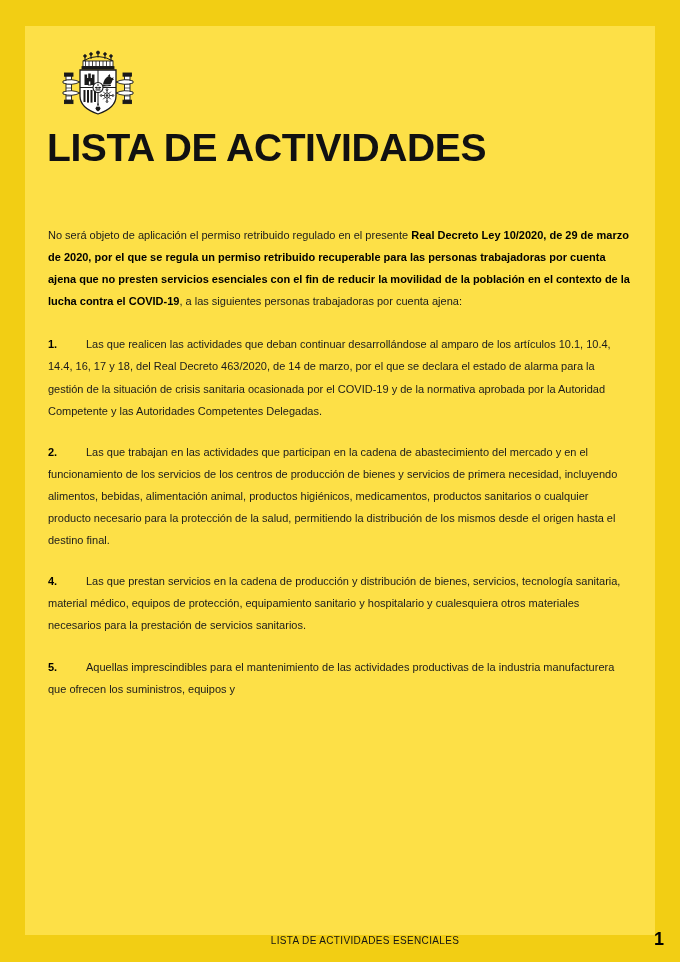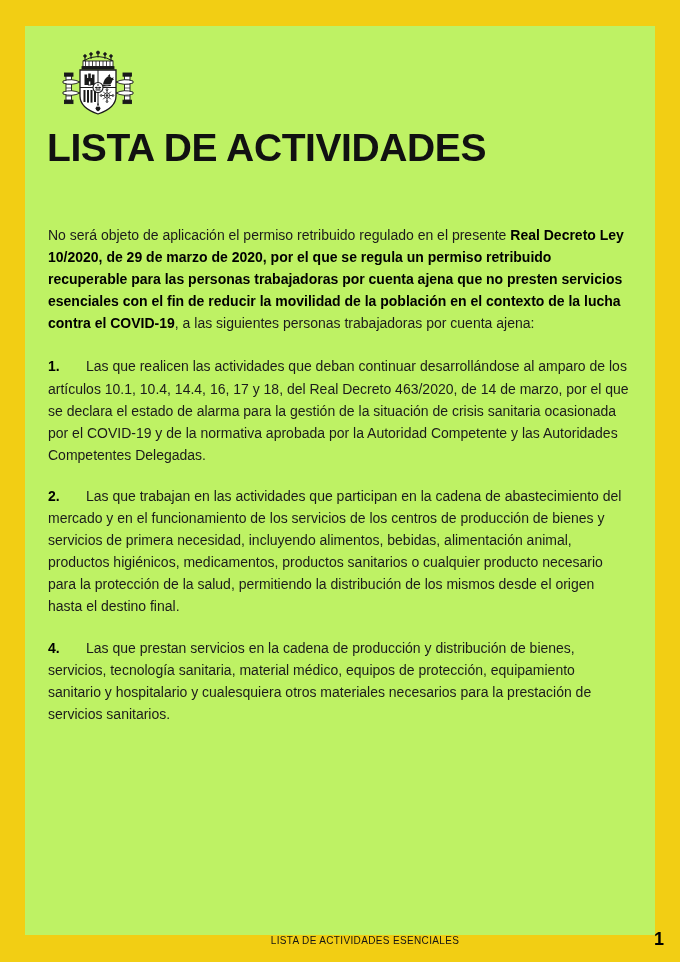--- a/index.html
+++ b/index.html
@@ -24,21 +24,21 @@
     width: 680px;
     height: 962px;
     background: #F2CE14;
   }
   .page-sheet {
     position: absolute;
     left: 25px;
     top: 26px;
     width: 630px;
     height: 909px;
-    background: #bef264;
+    background: #fde047;
     box-sizing: border-box;
   }
 
   
   .crest-wrap {
     position: absolute;
     left: 30px;
     top: 22px;
     width: 86px;
     height: 72px;
@@ -66,21 +66,21 @@
 
   
   .content {
     position: absolute;
     left: 23px;
     top: 198px;
     width: 583px;
   }
   .para {
     margin: 0 0 19px 0;
-    font-size: 14px;
+    font-size: 11px;
     line-height: 22.1px;
     color: #1b1b1b;
     text-align: left;
     font-family: "Liberation Sans", "DejaVu Sans", sans-serif;
   }
   .para:last-child { margin-bottom: 0; }
   .para b, .para .bold {
     font-weight: 700;
     color: #000000;
   }
@@ -225,20 +225,23 @@
 
       <p class="para">
         <span class="num">2.</span><span>Las que trabajan en las actividades que participan en la cadena de abastecimiento del mercado y en el funcionamiento de los servicios de los centros de producción de bienes y servicios de primera necesidad, incluyendo alimentos, bebidas, alimentación animal, productos higiénicos, medicamentos, productos sanitarios o cualquier producto necesario para la protección de la salud, permitiendo la distribución de los mismos desde el origen hasta el destino final.</span>
       </p>
 
 
       <p class="para">
         <span class="num">4.</span><span>Las que prestan servicios en la cadena de producción y distribución de bienes, servicios, tecnología sanitaria, material médico, equipos de protección, equipamiento sanitario y hospitalario y cualesquiera otros materiales necesarios para la prestación de servicios sanitarios.</span>
       </p>
 
+      <p class="para">
+        <span class="num">5.</span><span>Aquellas imprescindibles para el mantenimiento de las actividades productivas de la industria manufacturera que ofrecen los suministros, equipos y</span>
+      </p>
 
     </div>
 
     <div class="footer">
       <div class="footer-title">LISTA DE ACTIVIDADES ESENCIALES</div>
       <div class="footer-page">1</div>
     </div>
 
   </div>
 </div>

